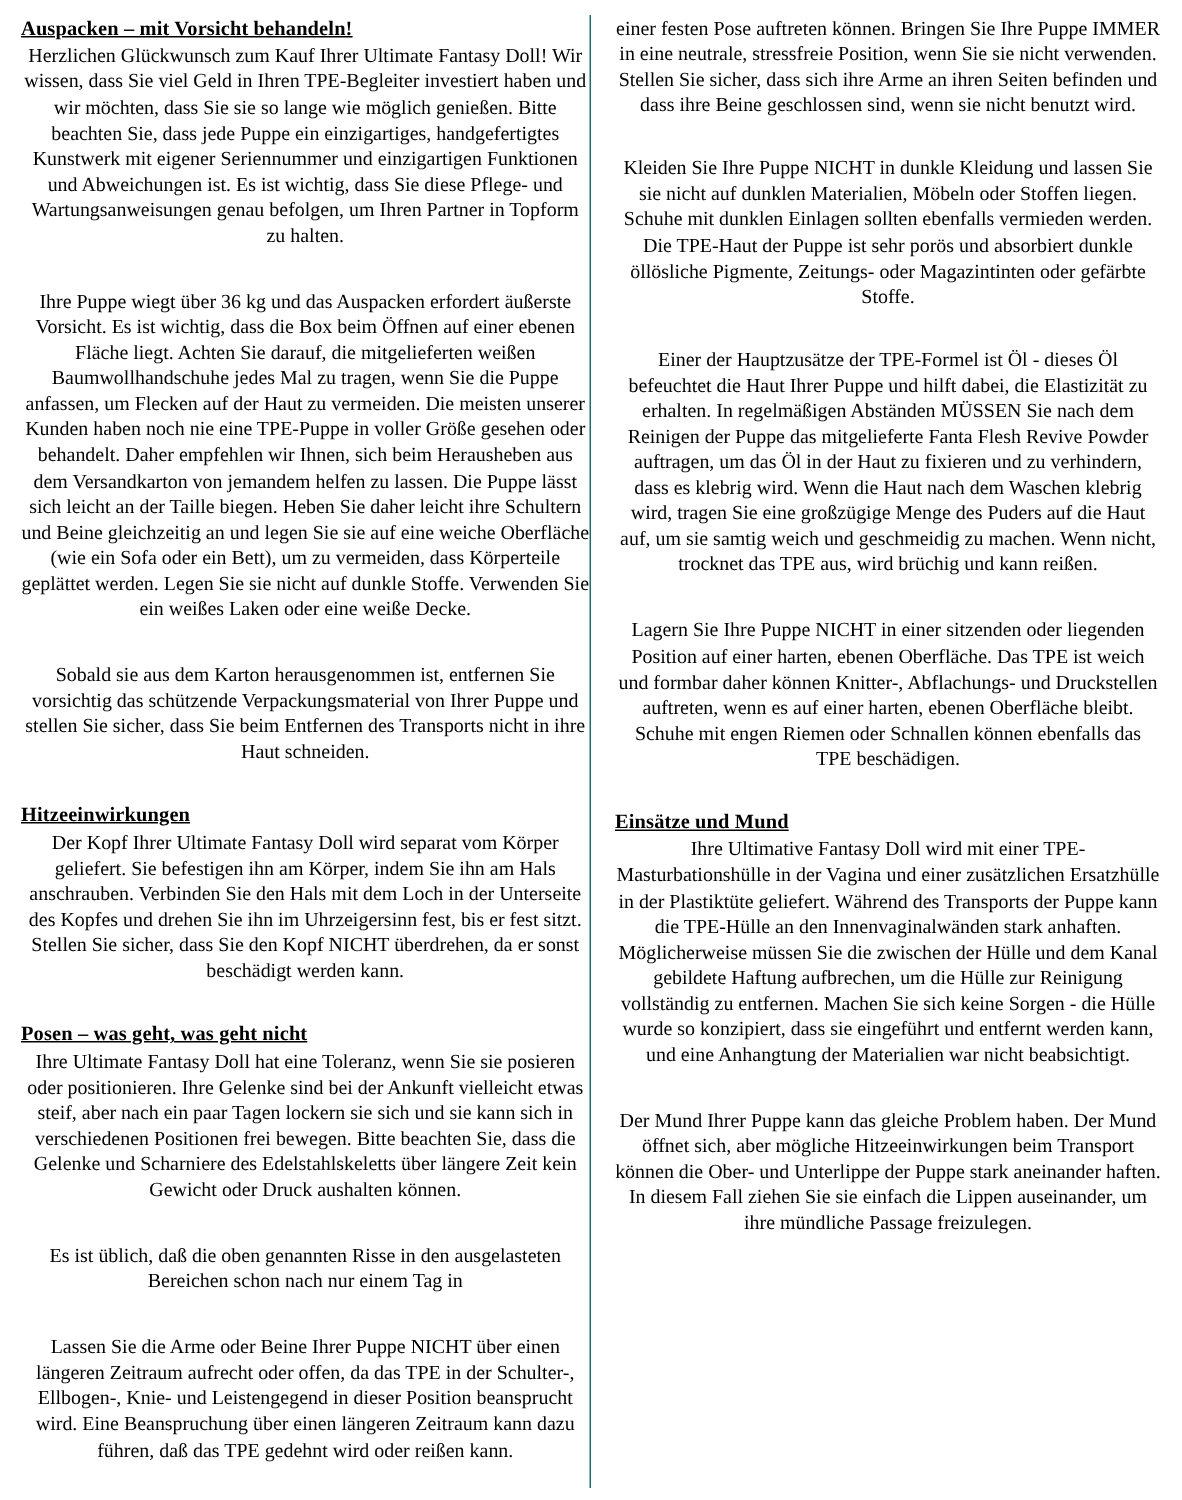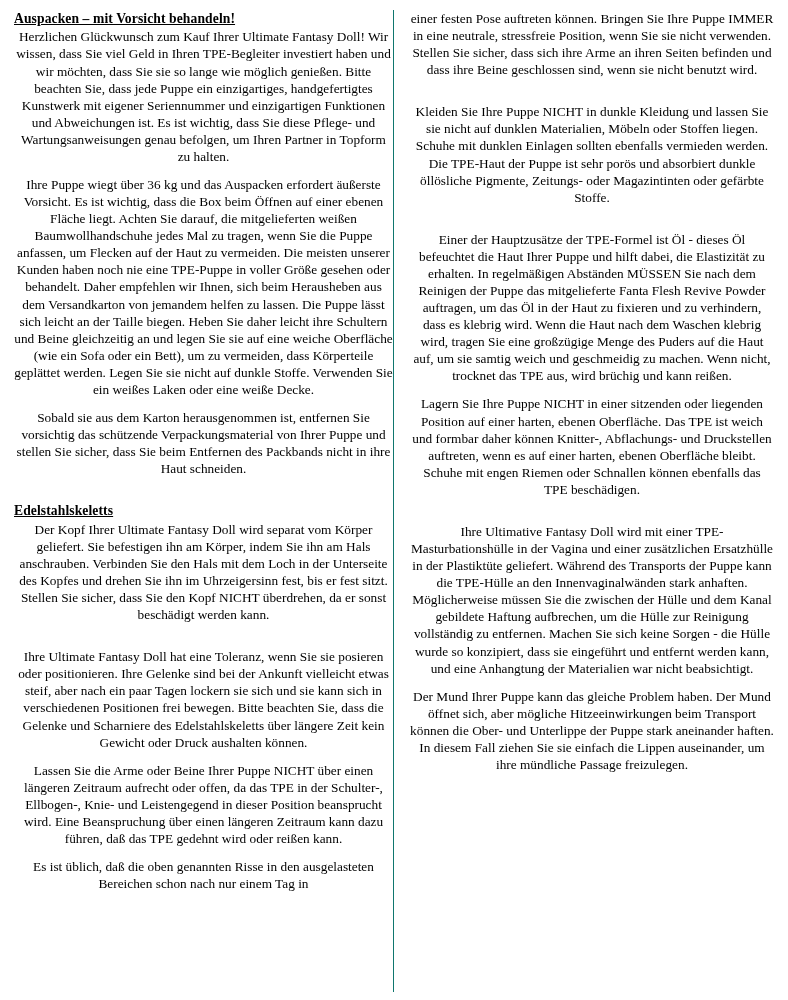--- a/index.html
+++ b/index.html
@@ -47,51 +47,52 @@
     letter-spacing: 0.1px;
   }
   p.para {
     font-size: 13.3px;
     line-height: 1.285;
     margin: 0 0 0 0;
     text-align: center;
     hyphens: manual;
   }
   p.para + p.para {
-    margin-top: 11px;
+    margin-top: 27px;
   }
   .gap-med { height: 14px; }
 </style>
 </head>
 <body>
 
 <div class="page">
 
   <div class="column col-left">
 
     <div class="sect">
       <h2 class="heading">Auspacken – mit Vorsicht behandeln!</h2>
       <p class="para">Herzlichen Glückwunsch zum Kauf Ihrer Ultimate Fantasy Doll! Wir wissen, dass Sie viel Geld in Ihren TPE-Begleiter investiert haben und wir möchten, dass Sie sie so lange wie möglich genießen. Bitte beachten Sie, dass jede Puppe ein einzigartiges, handgefertigtes Kunstwerk mit eigener Seriennummer und einzigartigen Funktionen und Abweichungen ist. Es ist wichtig, dass Sie diese Pflege- und Wartungsanweisungen genau befolgen, um Ihren Partner in Topform zu halten.</p>
       <p class="para">Ihre Puppe wiegt über 36 kg und das Auspacken erfordert äußerste Vorsicht. Es ist wichtig, dass die Box beim Öffnen auf einer ebenen Fläche liegt. Achten Sie darauf, die mitgelieferten weißen Baumwollhandschuhe jedes Mal zu tragen, wenn Sie die Puppe anfassen, um Flecken auf der Haut zu vermeiden. Die meisten unserer Kunden haben noch nie eine TPE-Puppe in voller Größe gesehen oder behandelt. Daher empfehlen wir Ihnen, sich beim Herausheben aus dem Versandkarton von jemandem helfen zu lassen. Die Puppe lässt sich leicht an der Taille biegen. Heben Sie daher leicht ihre Schultern und Beine gleichzeitig an und legen Sie sie auf eine weiche Oberfläche (wie ein Sofa oder ein Bett), um zu vermeiden, dass Körperteile geplättet werden. Legen Sie sie nicht auf dunkle Stoffe. Verwenden Sie ein weißes Laken oder eine weiße Decke.</p>
-      <p class="para">Sobald sie aus dem Karton herausgenommen ist, entfernen Sie vorsichtig das schützende Verpackungsmaterial von Ihrer Puppe und stellen Sie sicher, dass Sie beim Entfernen des Packbands nicht in ihre Haut schneiden.</p>
+      <p class="para">Sobald sie aus dem Karton herausgenommen ist, entfernen Sie vorsichtig das schützende Verpackungsmaterial von Ihrer Puppe und stellen Sie sicher, dass Sie beim Entfernen des Transports nicht in ihre Haut schneiden.</p>
     </div>
 
     <div class="gap-med"></div>
 
     <div class="sect">
-      <h2 class="heading">Edelstahlskeletts</h2>
+      <h2 class="heading">Hitzeeinwirkungen</h2>
       <p class="para">Der Kopf Ihrer Ultimate Fantasy Doll wird separat vom Körper geliefert. Sie befestigen ihn am Körper, indem Sie ihn am Hals anschrauben. Verbinden Sie den Hals mit dem Loch in der Unterseite des Kopfes und drehen Sie ihn im Uhrzeigersinn fest, bis er fest sitzt. Stellen Sie sicher, dass Sie den Kopf NICHT überdrehen, da er sonst beschädigt werden kann.</p>
     </div>
 
     <div class="gap-med"></div>
 
     <div class="sect">
+      <h2 class="heading">Posen – was geht, was geht nicht</h2>
       <p class="para">Ihre Ultimate Fantasy Doll hat eine Toleranz, wenn Sie sie posieren oder positionieren. Ihre Gelenke sind bei der Ankunft vielleicht etwas steif, aber nach ein paar Tagen lockern sie sich und sie kann sich in verschiedenen Positionen frei bewegen. Bitte beachten Sie, dass die Gelenke und Scharniere des Edelstahlskeletts über längere Zeit kein Gewicht oder Druck aushalten können.</p>
+      <p class="para">Es ist üblich, daß die oben genannten Risse in den ausgelasteten Bereichen schon nach nur einem Tag in</p>
       <p class="para">Lassen Sie die Arme oder Beine Ihrer Puppe NICHT über einen längeren Zeitraum aufrecht oder offen, da das TPE in der Schulter-, Ellbogen-, Knie- und Leistengegend in dieser Position beansprucht wird. Eine Beanspruchung über einen längeren Zeitraum kann dazu führen, daß das TPE gedehnt wird oder reißen kann.</p>
-      <p class="para">Es ist üblich, daß die oben genannten Risse in den ausgelasteten Bereichen schon nach nur einem Tag in</p>
     </div>
 
   </div>
 
   <div class="column col-right">
 
     <div class="sect">
       <p class="para">einer festen Pose auftreten können. Bringen Sie Ihre Puppe IMMER in eine neutrale, stressfreie Position, wenn Sie sie nicht verwenden. Stellen Sie sicher, dass sich ihre Arme an ihren Seiten befinden und dass ihre Beine geschlossen sind, wenn sie nicht benutzt wird.</p>
     </div>
 
@@ -104,19 +105,20 @@
     <div class="gap-med"></div>
 
     <div class="sect">
       <p class="para">Einer der Hauptzusätze der TPE-Formel ist Öl - dieses Öl befeuchtet die Haut Ihrer Puppe und hilft dabei, die Elastizität zu erhalten. In regelmäßigen Abständen MÜSSEN Sie nach dem Reinigen der Puppe das mitgelieferte Fanta Flesh Revive Powder auftragen, um das Öl in der Haut zu fixieren und zu verhindern, dass es klebrig wird. Wenn die Haut nach dem Waschen klebrig wird, tragen Sie eine großzügige Menge des Puders auf die Haut auf, um sie samtig weich und geschmeidig zu machen. Wenn nicht, trocknet das TPE aus, wird brüchig und kann reißen.</p>
       <p class="para">Lagern Sie Ihre Puppe NICHT in einer sitzenden oder liegenden Position auf einer harten, ebenen Oberfläche. Das TPE ist weich und formbar daher können Knitter-, Abflachungs- und Druckstellen auftreten, wenn es auf einer harten, ebenen Oberfläche bleibt. Schuhe mit engen Riemen oder Schnallen können ebenfalls das TPE beschädigen.</p>
     </div>
 
     <div class="gap-med"></div>
 
     <div class="sect">
+      <h2 class="heading">Einsätze und Mund</h2>
       <p class="para">Ihre Ultimative Fantasy Doll wird mit einer TPE-Masturbationshülle in der Vagina und einer zusätzlichen Ersatzhülle in der Plastiktüte geliefert. Während des Transports der Puppe kann die TPE-Hülle an den Innenvaginalwänden stark anhaften. Möglicherweise müssen Sie die zwischen der Hülle und dem Kanal gebildete Haftung aufbrechen, um die Hülle zur Reinigung vollständig zu entfernen. Machen Sie sich keine Sorgen - die Hülle wurde so konzipiert, dass sie eingeführt und entfernt werden kann, und eine Anhangtung der Materialien war nicht beabsichtigt.</p>
       <p class="para">Der Mund Ihrer Puppe kann das gleiche Problem haben. Der Mund öffnet sich, aber mögliche Hitzeeinwirkungen beim Transport können die Ober- und Unterlippe der Puppe stark aneinander haften. In diesem Fall ziehen Sie sie einfach die Lippen auseinander, um ihre mündliche Passage freizulegen.</p>
     </div>
 
   </div>
 
 </div>
 
 </body></html>

